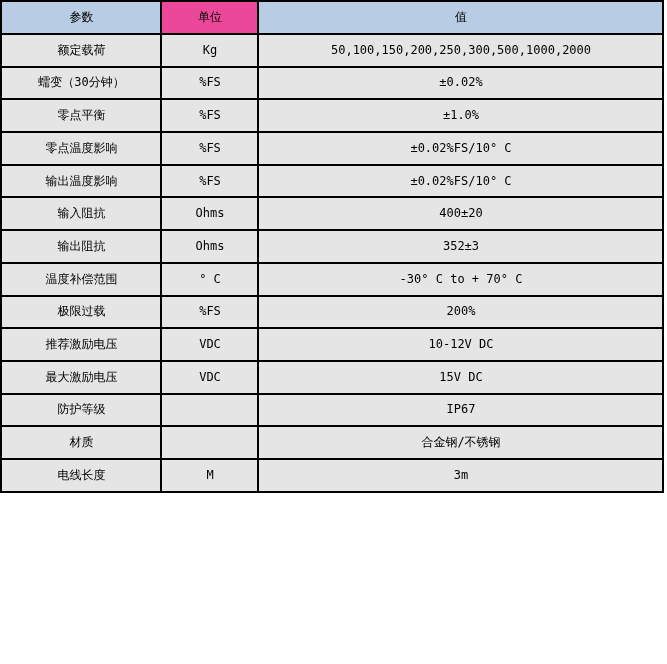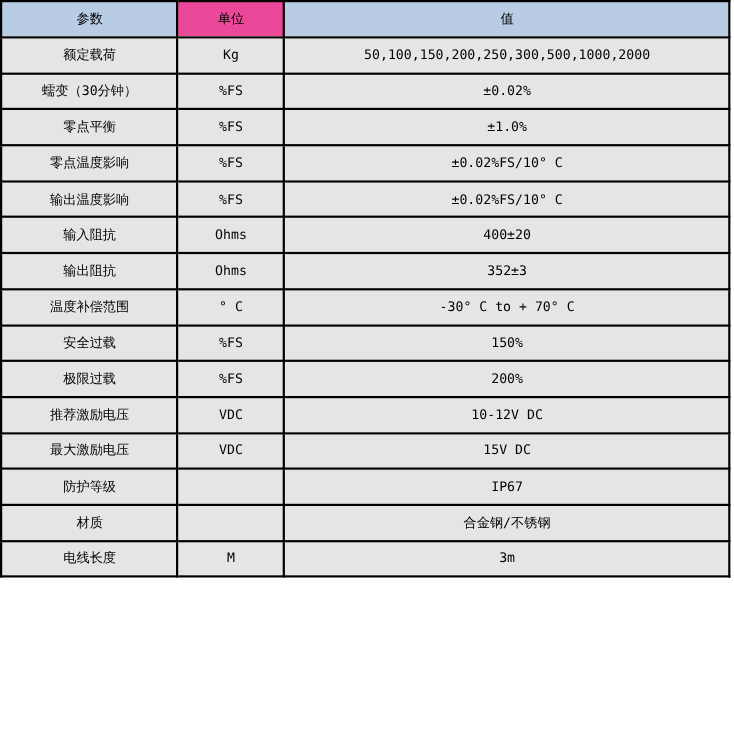--- a/index.html
+++ b/index.html
@@ -95,25 +95,20 @@
           <td>输出阻抗</td>
           <td>Ohms</td>
           <td>352±3</td>
         </tr>
         <tr>
           <td>温度补偿范围</td>
           <td>° C</td>
           <td>-30° C to + 70° C</td>
         </tr>
         <tr>
-          <td>安全过载</td>
-          <td>%FS</td>
-          <td>150%</td>
-        </tr>
-        <tr>
           <td>极限过载</td>
           <td>%FS</td>
           <td>200%</td>
         </tr>
         <tr>
           <td>推荐激励电压</td>
           <td>VDC</td>
           <td>10-12V DC</td>
         </tr>
         <tr>

